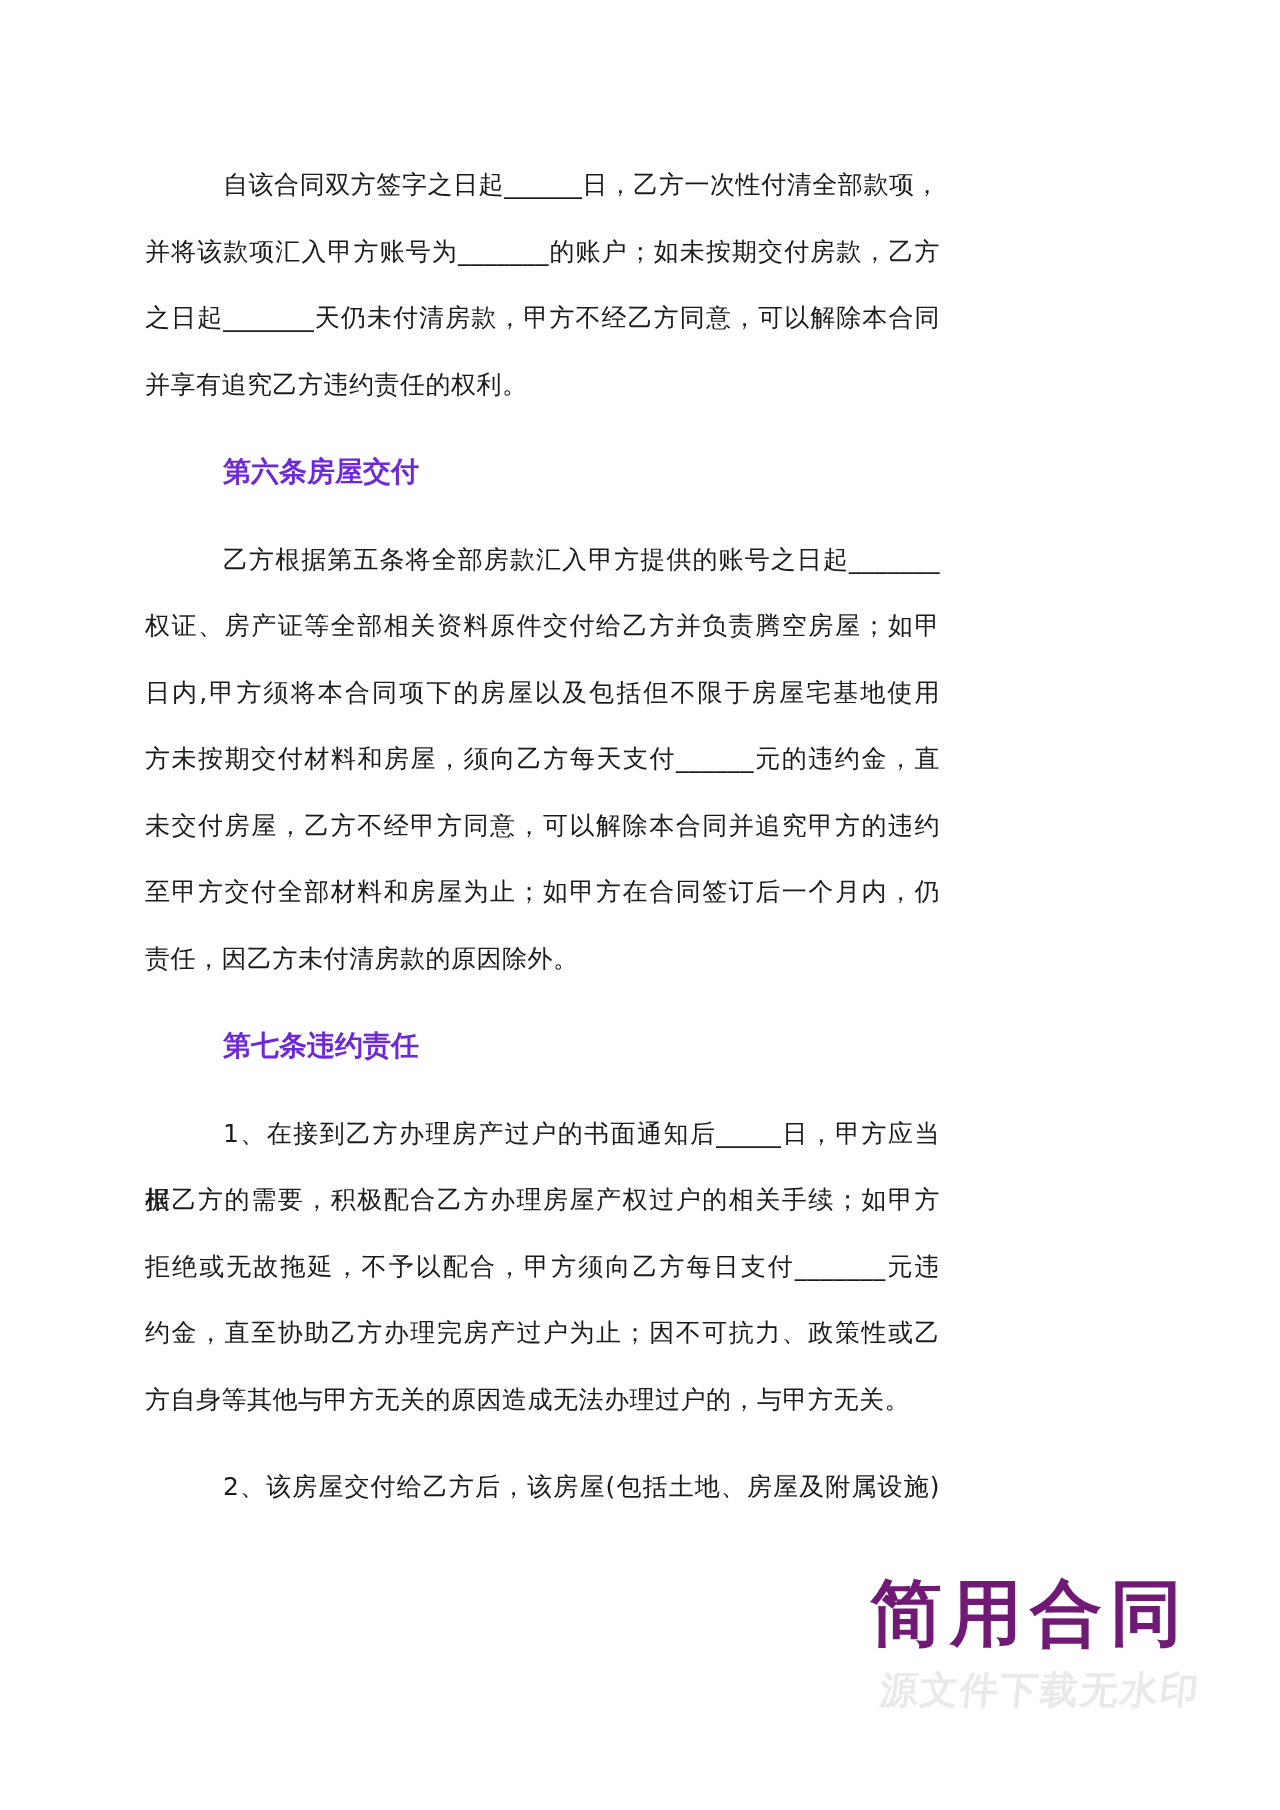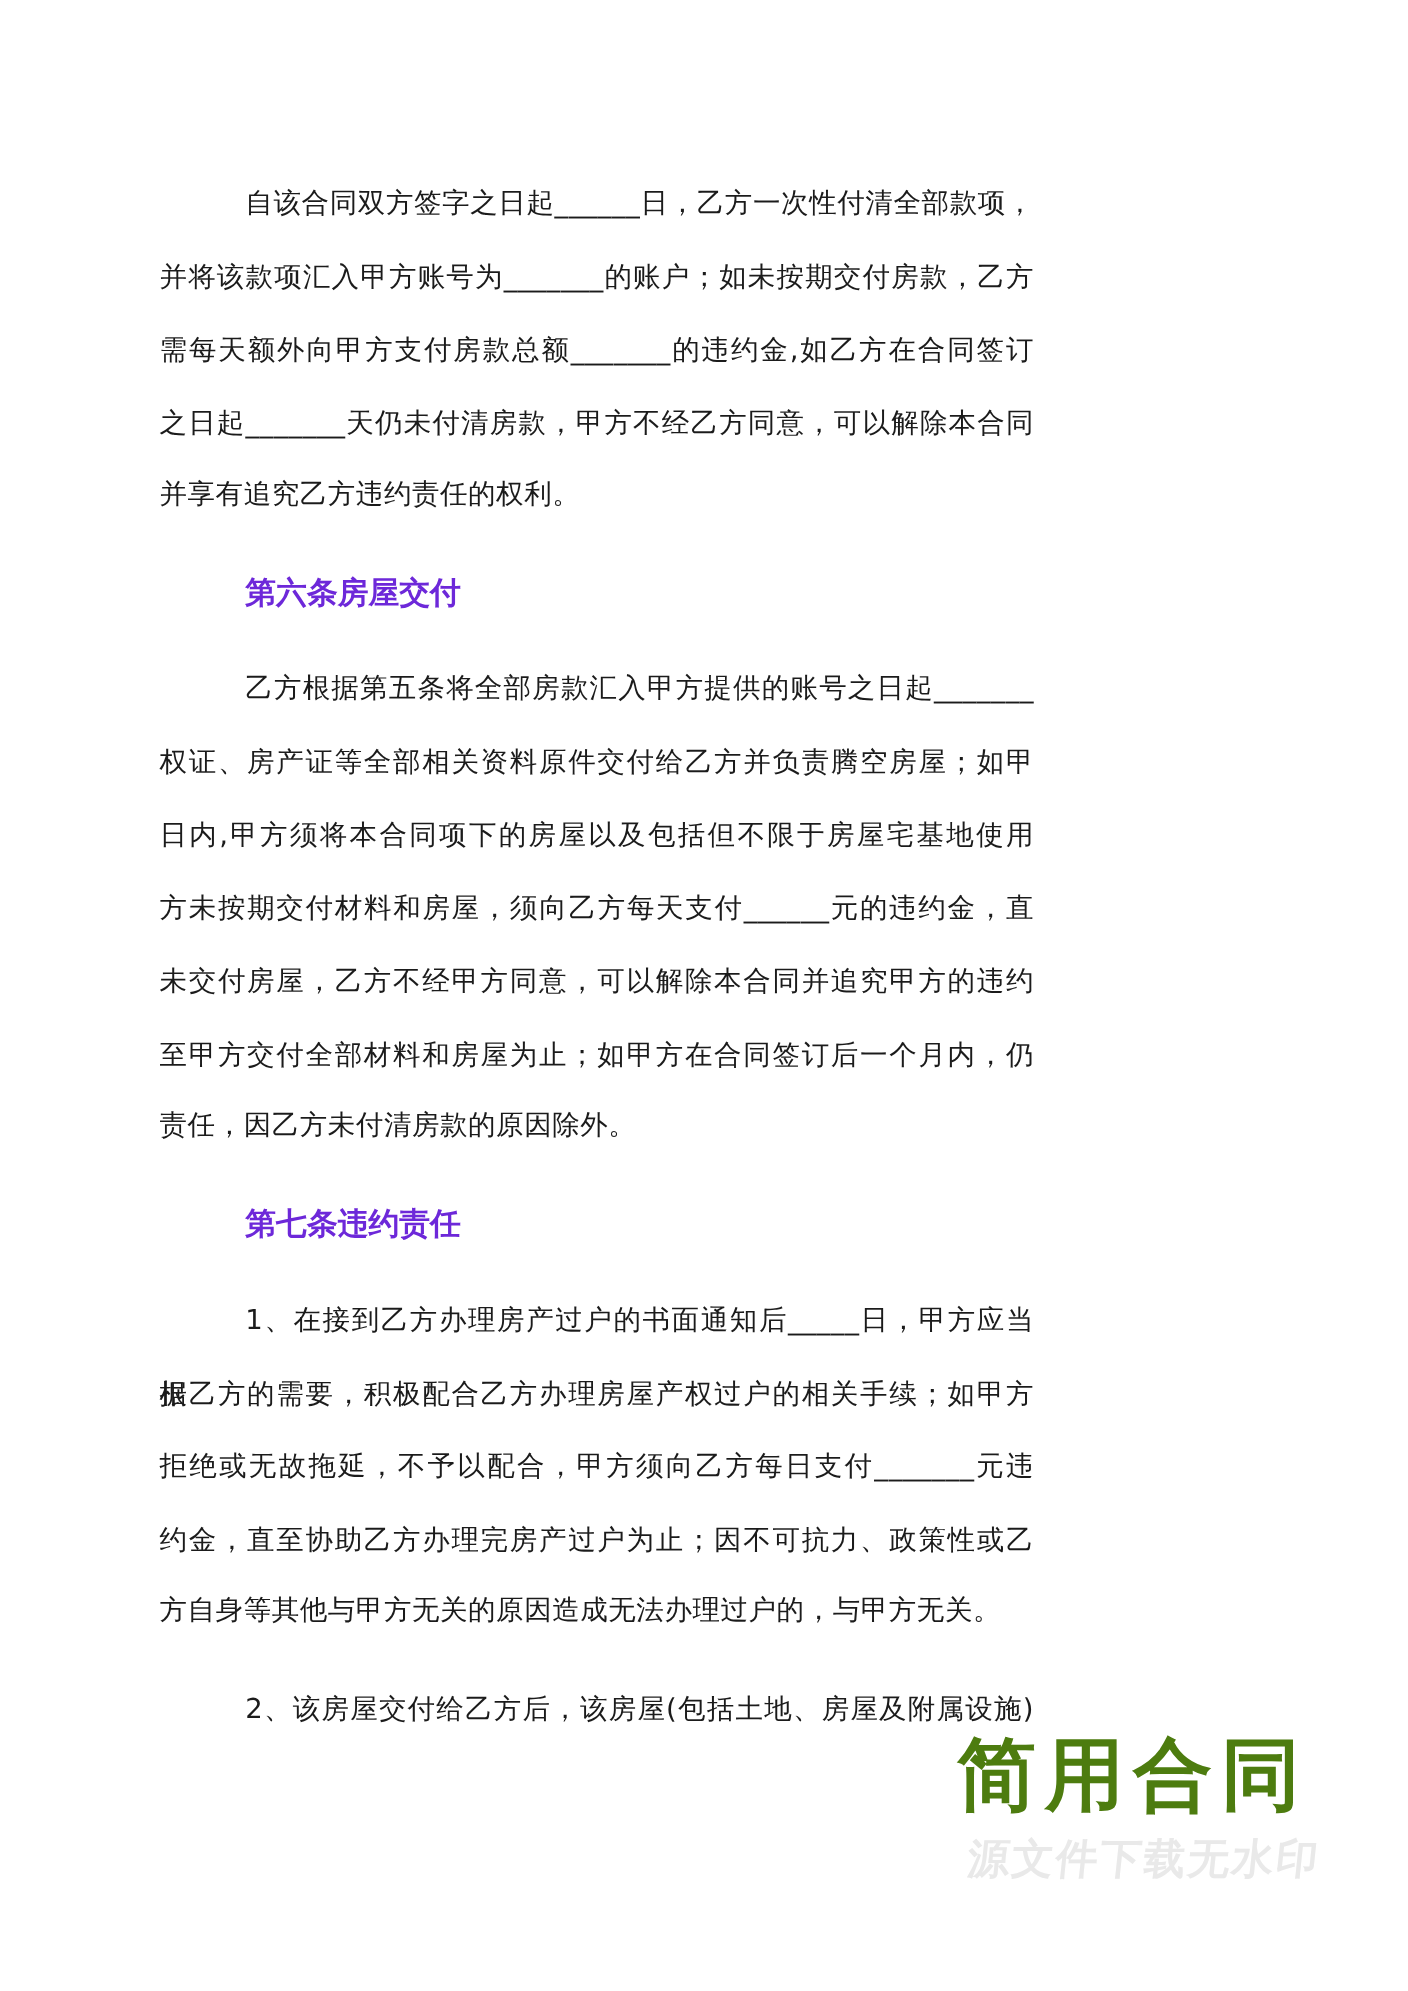--- a/index.html
+++ b/index.html
@@ -16,56 +16,55 @@
     font-size:25px;
     z-index:2;
   }
   .blk + .blk { margin-top:21px; }
   .ln {
     height:66.5px; line-height:66.5px;
     text-align:justify;
     text-align-last:justify;
     letter-spacing:0.5px;
   }
-  .ln.left { text-align-last:left;font-family:Liberation Mono, monospace; }
+  .ln.left { text-align-last:left; }
   .ln.ind { text-indent:78px; }
   .hd {
     height:66.5px; line-height:66.5px;
     padding-left:78px;
     font-weight:bold;
     font-size:28px;
     color:#6d28d9;
   }
   .wm { position:absolute; z-index:1; font-weight:bold; }
   .wm1 {
     left:870px; top:1577px;
     font-size:72px; line-height:1;
     letter-spacing:8px;
-    color:#4d7c0f;
+    color:#701a75;
   }
   .wm2 {
     left:880px; top:1671px;
     font-size:38px; line-height:1;
     letter-spacing:2px;
     color:#e9e9e9;
     transform:skewX(-6deg);
   }
 </style>
 </head>
 <body>
 
 <div class="wm wm1">简用合同</div>
 <div class="wm wm2">源文件下载无水印</div>
 
 <div class="doc">
 
   <div class="blk">
     <div class="ln ind">自该合同双方签字之日起______日，乙方一次性付清全部款项，</div>
     <div class="ln">并将该款项汇入甲方账号为_______的账户；如未按期交付房款，乙方</div>
-    <div class="ln">需每天额外向甲方支付房款总额_______的违约金,如乙方在合同签订</div>
     <div class="ln">之日起_______天仍未付清房款，甲方不经乙方同意，可以解除本合同</div>
     <div class="ln left">并享有追究乙方违约责任的权利。</div>
   </div>
 
   <div class="blk hd">第六条房屋交付</div>
 
   <div class="blk">
     <div class="ln ind">乙方根据第五条将全部房款汇入甲方提供的账号之日起_______</div>
     <div class="ln">权证、房产证等全部相关资料原件交付给乙方并负责腾空房屋；如甲</div>
     <div class="ln">日内,甲方须将本合同项下的房屋以及包括但不限于房屋宅基地使用</div>

